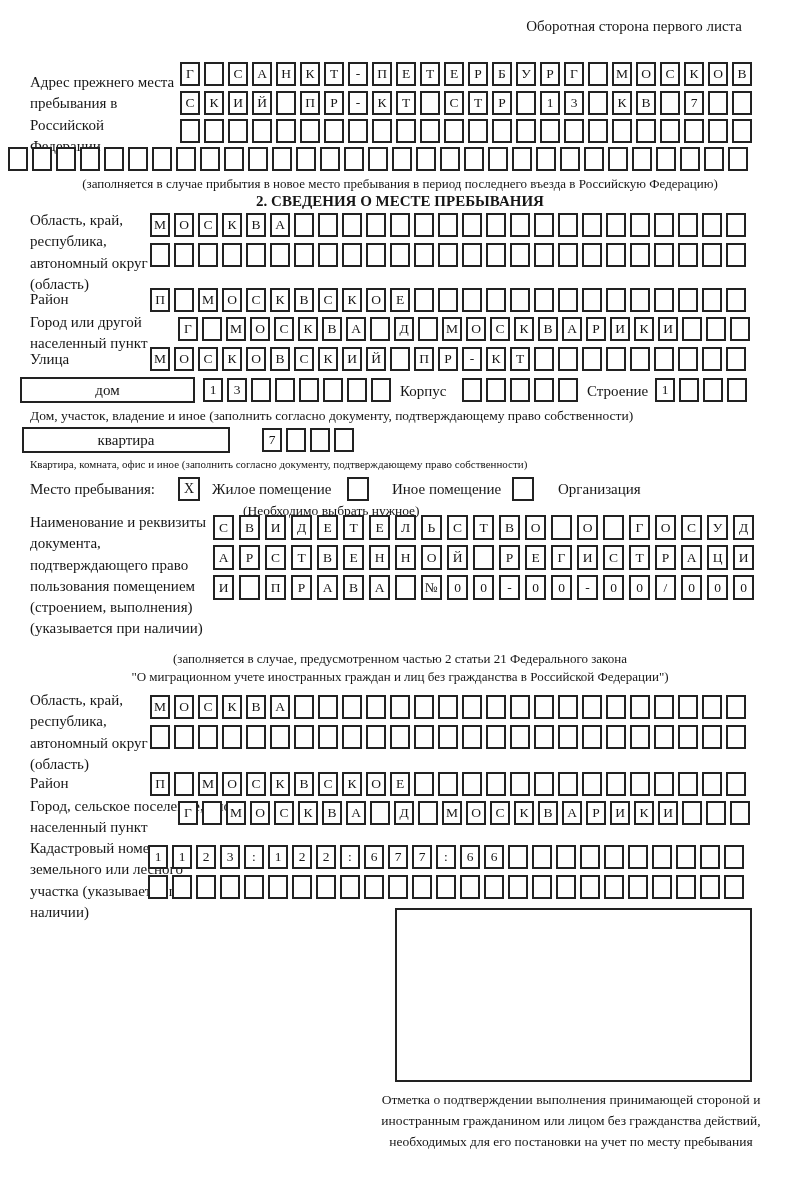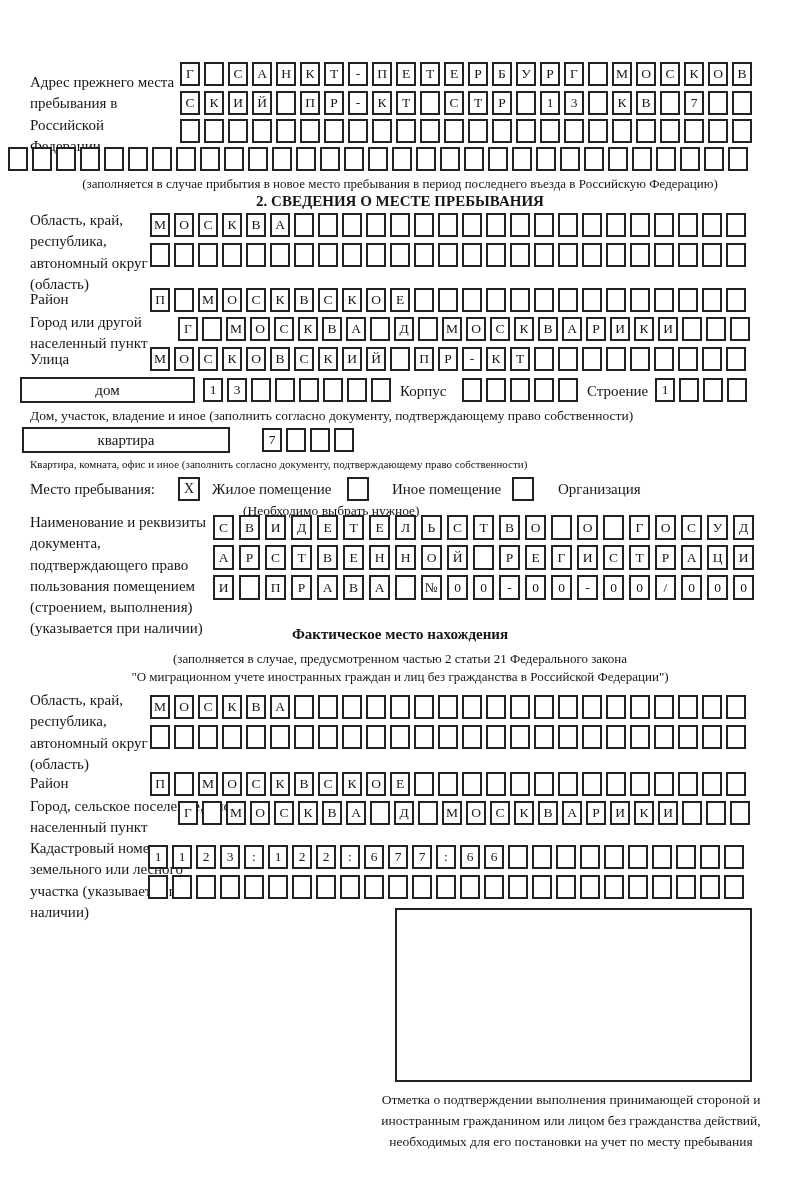--- a/index.html
+++ b/index.html
@@ -30,20 +30,21 @@
     position:absolute; width:22px; height:24px; border:2px solid #222;
     display:flex; align-items:center; justify-content:center; font-size:14px; background:#fff;
   }
   .stamp-rect { position:absolute; border:2px solid #222; background:#fff; }
 </style>
 </head>
 <body>
 
 <div class="page">
 
+  <div class="abs label" style="top:16px; right:58px; font-size:15px;">Оборотная сторона первого листа</div>
 
   <div class="abs label" style="left:30px; top:72px; width:145px;">Адрес прежнего места пребывания в Российской Федерации</div>
   <div class="boxrow" style="left:180px; top:62px;">
       <span class="cell">Г</span>
       <span class="cell"></span>
       <span class="cell">С</span>
       <span class="cell">А</span>
       <span class="cell">Н</span>
       <span class="cell">К</span>
       <span class="cell">Т</span>
@@ -406,21 +407,20 @@
       <span class="cell">0</span>
       <span class="cell">-</span>
       <span class="cell">0</span>
       <span class="cell">0</span>
       <span class="cell">/</span>
       <span class="cell">0</span>
       <span class="cell">0</span>
       <span class="cell">0</span>
     </div>
 
-  <div class="abs bold center" style="left:0; top:626px; width:800px; font-size:15px;">Фактическое место нахождения</div>
   <div class="abs note center" style="left:0; top:651px; width:800px;">(заполняется в случае, предусмотренном частью 2 статьи 21 Федерального закона</div>
   <div class="abs note center" style="left:0; top:669px; width:800px;">"О миграционном учете иностранных граждан и лиц без гражданства в Российской Федерации")</div>
 
   <div class="abs label" style="left:30px; top:690px; width:142px;">Область, край, республика, автономный округ (область)</div>
   <div class="boxrow" style="left:150px; top:695px;">
       <span class="cell">М</span>
       <span class="cell">О</span>
       <span class="cell">С</span>
       <span class="cell">К</span>
       <span class="cell">В</span>

